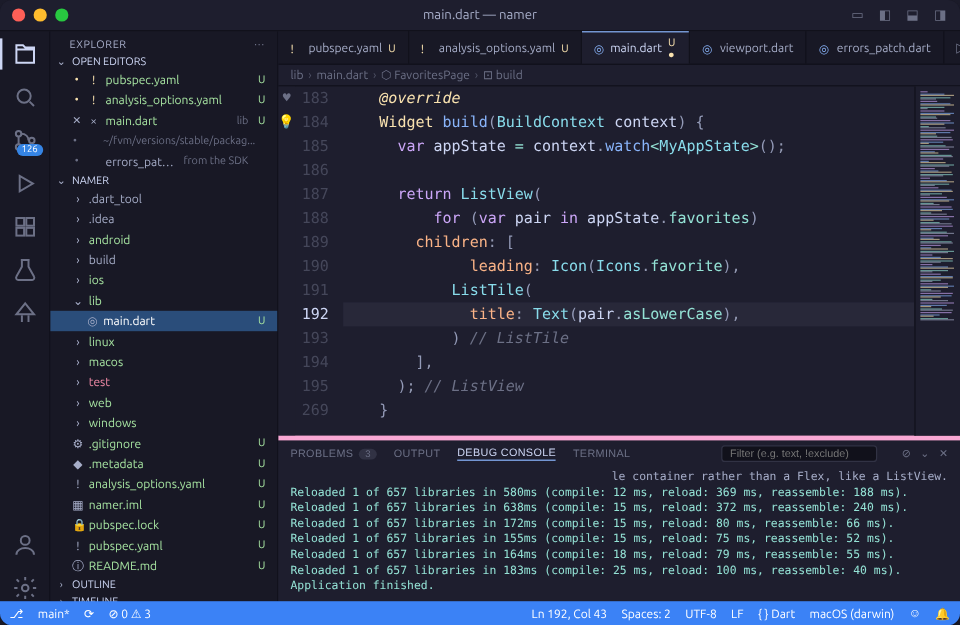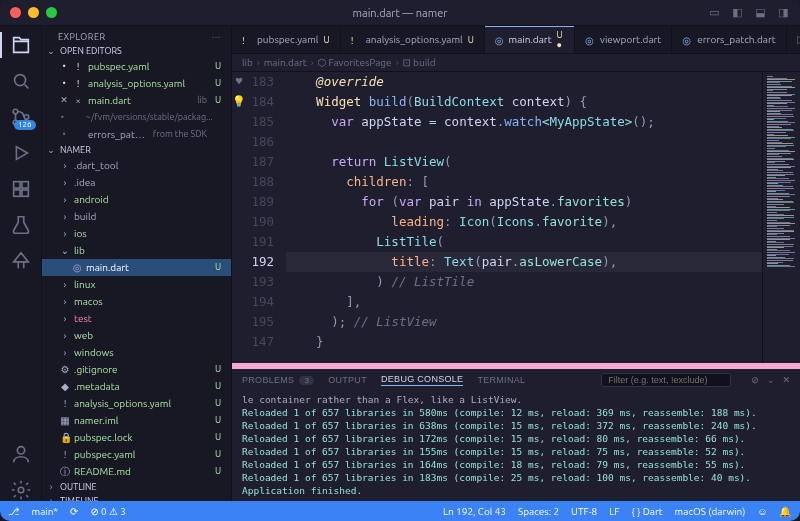--- a/index.html
+++ b/index.html
@@ -75,29 +75,29 @@
   .par { color: #fab387; } 
   .prop{ color: #94e2d5; } 
   .pun { color: #9399b2; }
   .op  { color: #94e2d5; }
   .cmt { color: #6c7086; font-style: italic; }
   .brk { color: #939ab7; }
   
   .minimap { width: 38px; background: #1e1e2e; border-left: 1px solid #11111b; position: relative; }
   .minimap .mm-line { position: absolute; left: 4px; height: 1px; }
   
-  .panel { height: 138px; border-top: 6px solid #f9a8d4; background: #1e1e2e; display: flex; flex-direction: column; font-family: "SF Mono", ui-monospace, Menlo, Consolas, monospace; font-size: 9.5px; }
+  .panel { height: 138px; border-top: 4px solid #f9a8d4; background: #1e1e2e; display: flex; flex-direction: column; font-family: "SF Mono", ui-monospace, Menlo, Consolas, monospace; font-size: 9.5px; }
   .panel-tabs { height: 22px; display: flex; align-items: center; gap: 14px; padding: 0 10px; font-family: -apple-system, sans-serif; font-size: 9px; color: #6c7086; }
   .ptab { cursor: pointer; letter-spacing: .3px; display: flex; align-items: center; gap: 5px; }
   .ptab.active { color: #cdd6f4; border-bottom: 1px solid #89b4fa; padding-bottom: 1px; }
   .pcount { background: #313244; border-radius: 8px; padding: 0 5px; font-size: 8px; }
   .pfilter { margin-left: auto; background: #11111b; border: 1px solid #313244; color: #6c7086; font-size: 9px; padding: 1px 6px; border-radius: 3px; width: 130px; }
   .panel-actions { display: flex; gap: 8px; color: #6c7086; margin-left: 6px; }
   .console { flex: 1; overflow: hidden; padding: 2px 10px; line-height: 13px; }
-  .console .norm { color: #a6adc8; }
+  .console .norm { color: #a6adc8; text-align: right; }
   .console .info { color: #89b4fa; }
   .console .teal { color: #94e2d5; }
   
   .status { height: 20px; background: #3b82f6; color: #fff; display: flex; align-items: center; font-size: 10px; padding: 0 8px; gap: 12px; }
   .status .grp { display: flex; align-items: center; gap: 4px; cursor: pointer; }
   .status .right { margin-left: auto; display: flex; gap: 12px; }
   svg { width: 100%; height: 100%; }
 </style>
 </head>
 <body>
@@ -406,30 +406,30 @@
               <div>186</div>
               <div>187</div>
               <div>188</div>
               <div>189</div>
               <div>190</div>
               <div>191</div>
               <div class="cur">192</div>
               <div>193</div>
               <div>194</div>
               <div>195</div>
-              <div>147</div>
+              <div>269</div>
             </div>
           <div class="code" id="code">
               <div class="ln">    <span class="ann">@override</span></div>
               <div class="ln">    <span class="typ">Widget</span> <span class="fn">build</span><span class="brk">(</span><span class="cls">BuildContext</span> <span class="id">context</span><span class="brk">)</span> <span class="brk">{</span></div>
               <div class="ln">      <span class="kw">var</span> <span class="id">appState</span> <span class="op">=</span> <span class="id">context</span><span class="pun">.</span><span class="fn">watch</span><span class="op">&lt;</span><span class="cls">MyAppState</span><span class="op">&gt;</span><span class="brk">()</span><span class="pun">;</span></div>
               <div class="ln"></div>
               <div class="ln">      <span class="kw">return</span> <span class="cls">ListView</span><span class="brk">(</span></div>
+              <div class="ln">          <span class="kw">for</span> <span class="brk">(</span><span class="kw">var</span> <span class="id">pair</span> <span class="kw">in</span> <span class="id">appState</span><span class="pun">.</span><span class="prop">favorites</span><span class="brk">)</span></div>
               <div class="ln">        <span class="par">children</span><span class="pun">:</span> <span class="brk">[</span></div>
-              <div class="ln">          <span class="kw">for</span> <span class="brk">(</span><span class="kw">var</span> <span class="id">pair</span> <span class="kw">in</span> <span class="id">appState</span><span class="pun">.</span><span class="prop">favorites</span><span class="brk">)</span></div>
               <div class="ln">              <span class="par">leading</span><span class="pun">:</span> <span class="cls">Icon</span><span class="brk">(</span><span class="cls">Icons</span><span class="pun">.</span><span class="prop">favorite</span><span class="brk">)</span><span class="pun">,</span></div>
               <div class="ln">            <span class="cls">ListTile</span><span class="brk">(</span></div>
               <div class="ln cur-ln">              <span class="par">title</span><span class="pun">:</span> <span class="cls">Text</span><span class="brk">(</span><span class="id">pair</span><span class="pun">.</span><span class="prop">asLowerCase</span><span class="brk">)</span><span class="pun">,</span></div>
               <div class="ln">            <span class="brk">)</span> <span class="cmt">// ListTile</span></div>
               <div class="ln">        <span class="brk">]</span><span class="pun">,</span></div>
               <div class="ln">      <span class="brk">)</span><span class="pun">;</span> <span class="cmt">// ListView</span></div>
               <div class="ln">    <span class="brk">}</span></div>
             </div>
         </div>
         <div class="minimap" id="minimap">

